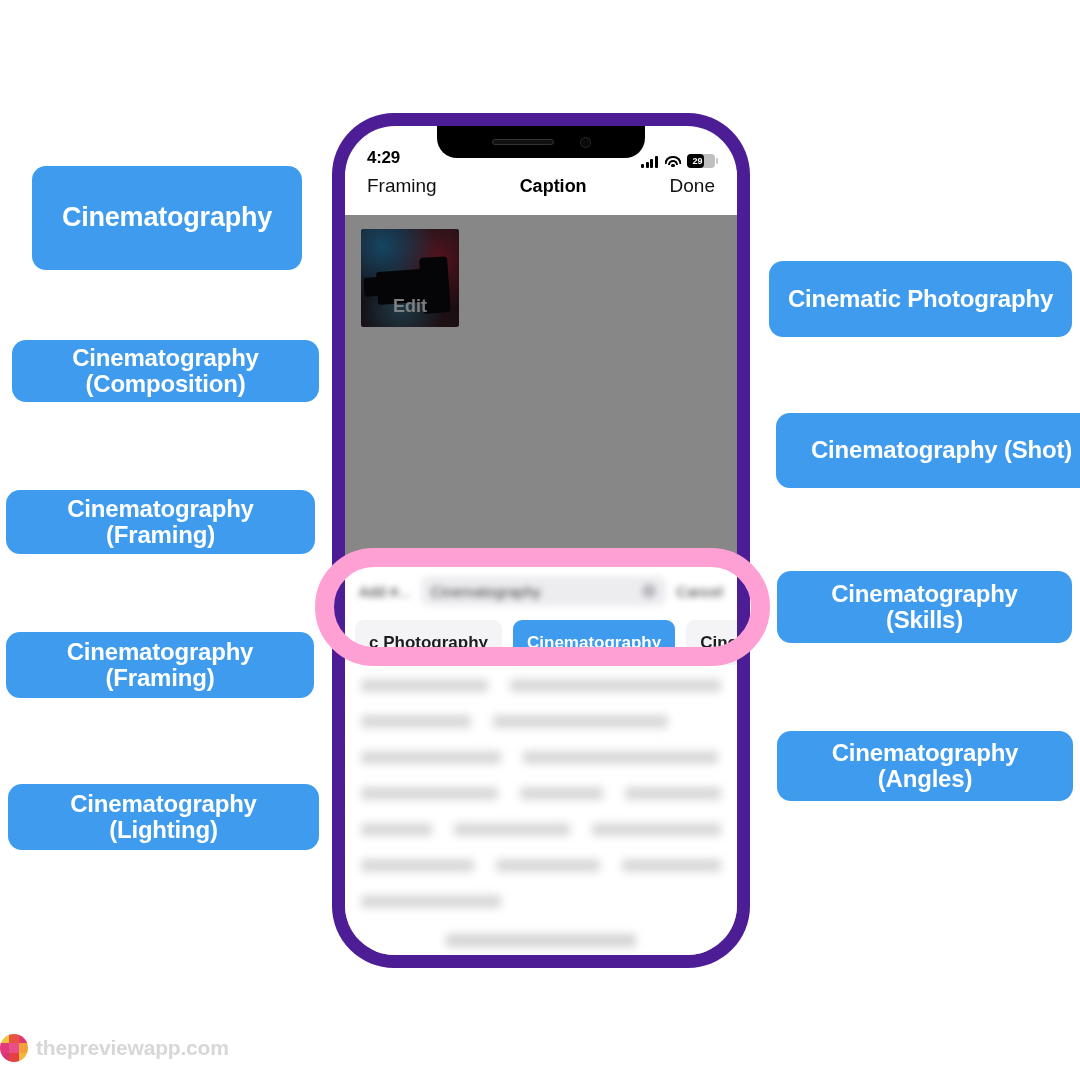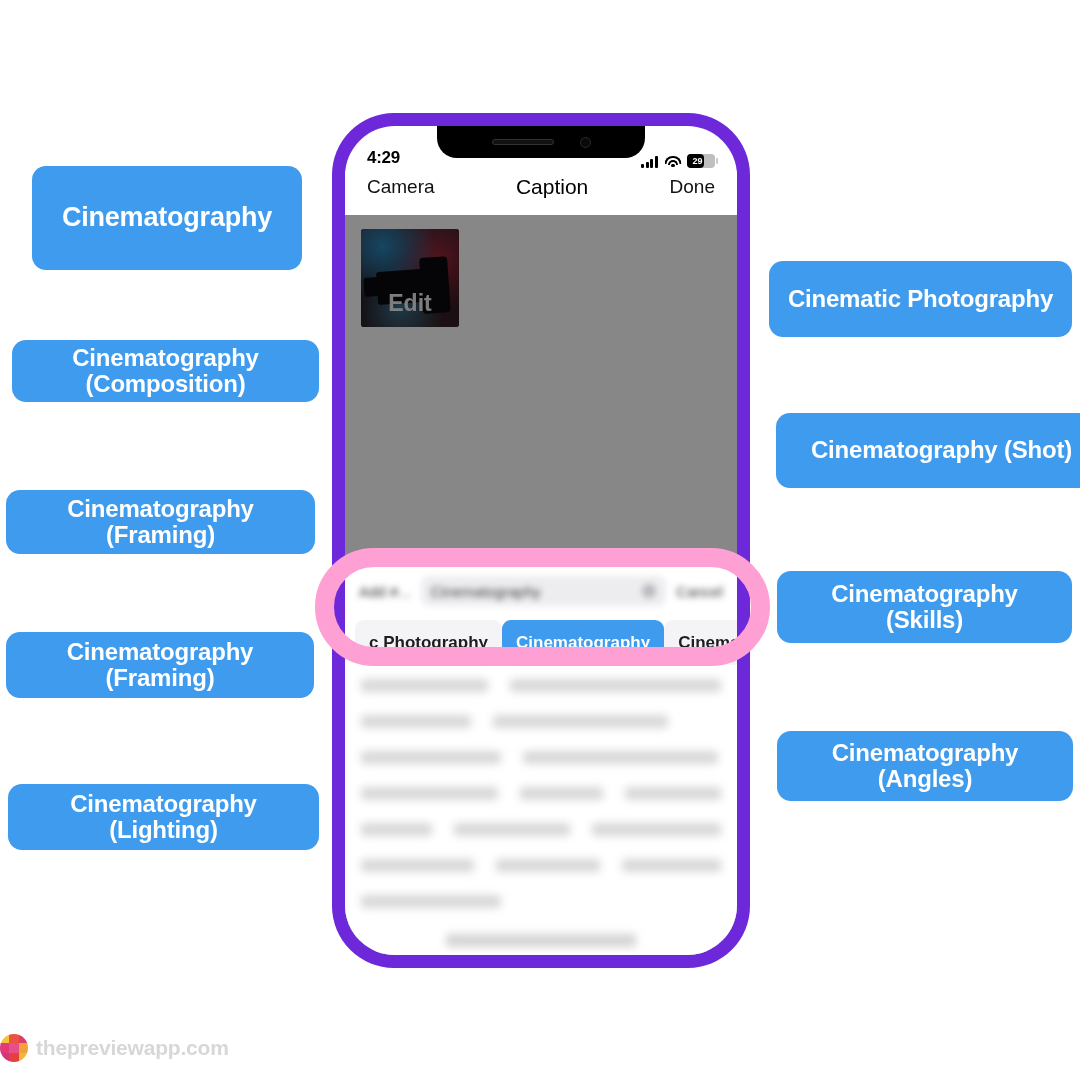--- a/index.html
+++ b/index.html
@@ -27,21 +27,21 @@
     padding: 0 14px;
   }
   .pill.big { font-size: 27px; }
   .pill.small { font-size: 24px; }
 
   
   #phone {
     position: absolute;
     left: 332px; top: 113px;
     width: 418px; height: 855px;
-    background: #6d28d9;
+    background: #4c1d95;
     border-radius: 62px;
     padding: 13px;
   }
   #screen {
     position: relative;
     width: 100%; height: 100%;
     background: #ffffff;
     border-radius: 50px;
     overflow: hidden;
   }
@@ -88,21 +88,21 @@
   .batt:after { content:''; position:absolute; right:-3px; top:4px; width:2px; height:6px; background:#c9c9c9; border-radius:1px; }
 
   
   #navbar {
     display:flex; align-items:center; justify-content:space-between;
     padding: 4px 22px 14px 22px;
     background:#fff;
     position: relative; z-index: 20;
   }
   #navbar .nav-btn { font-size:19px; color:#111; }
-  #navbar .nav-title { font-size:21px; font-weight:normal; color:#000; }
+  #navbar .nav-title { font-size:18px; font-weight:bold; color:#000; }
 
   
   #dim {
     position:absolute; left:0; right:0; top:89px; bottom:0;
     background:#ffffff;
   }
   #dim-overlay {
     position:absolute; left:0; right:0; top:89px; bottom:0;
     background:rgba(0,0,0,0.47);
     z-index:12;
@@ -127,21 +127,21 @@
   #thumb .cam:before {
     content:''; position:absolute; right:-18%; top:-34%; width:46%; height:168%;
     background:#0b0a10; border-radius:4px;
   }
   #thumb .cam:after {
     content:''; position:absolute; left:-22%; top:16%; width:34%; height:56%;
     background:#0b0a10; border-radius:3px;
   }
   #thumb .edit {
     position:absolute; left:0; right:0; bottom:10px; text-align:center;
-    color:rgba(255,255,255,0.92); font-size:23px; font-weight:bold;margin-top:32px;
+    color:rgba(255,255,255,0.92); font-size:18px; font-weight:bold;margin-top:32px;
   }
   #caption-text { font-size:18px; line-height:1.3; color:#2c2c2c; padding-top:2px; }
   #counters {
     position:absolute; left:0; right:0; top:330px;
     border-top:1px solid #d3d3d3; border-bottom:1px solid #d3d3d3;
     padding:10px 18px; display:flex; justify-content:flex-end; gap:20px;
     font-size:16px; color:#3b3b3b;
   }
   #comment-row {
     position:absolute; left:0; right:0; top:378px; height:56px;
@@ -168,21 +168,21 @@
   #searchbar .addlbl { font-size:15px; color:#333; font-weight:500; white-space:nowrap; }
   #searchfield {
     flex:1; height:30px; background:#ededf0; border-radius:8px;
     display:flex; align-items:center; justify-content:space-between;
     padding:0 10px; font-size:15px; color:#3a3a3a;
   }
   #searchfield .clear { width:14px; height:14px; border-radius:50%; background:#b8b8bd; }
   #searchbar .cancel { font-size:15px; color:#333; }
 
   #chiprow {
-    display:flex; padding:6px 10px 10px 10px;
+    display:flex; gap:11px; padding:6px 10px 10px 10px;
     align-items:center;
   }
   .chip {
     flex:none; height:45px; border-radius:9px;
     display:flex; align-items:center; justify-content:center;
     padding:0 14px; font-size:17px; font-weight:bold;
     white-space:nowrap;
   }
   .chip.plain { background:#f4f4f6; color:#1d1d1f; }
   .chip.active { background:#3E9BEE; color:#ffffff; }
@@ -286,21 +286,21 @@
               <span class="w3"></span>
             </div>
           <div class="batt">
             <div class="fill"></div>
             <div class="num">29</div>
           </div>
         </div>
       </div>
 
       <div id="navbar">
-        <div class="nav-btn">Camera</div>
+        <div class="nav-btn">Framing</div>
         <div class="nav-title">Caption</div>
         <div class="nav-btn">Done</div>
       </div>
 
       <div id="dim">
         <div id="caption-row">
           <div id="thumb">
             <div class="g1"></div>
             <div class="cam"></div>
             <div class="edit">Edit</div>

